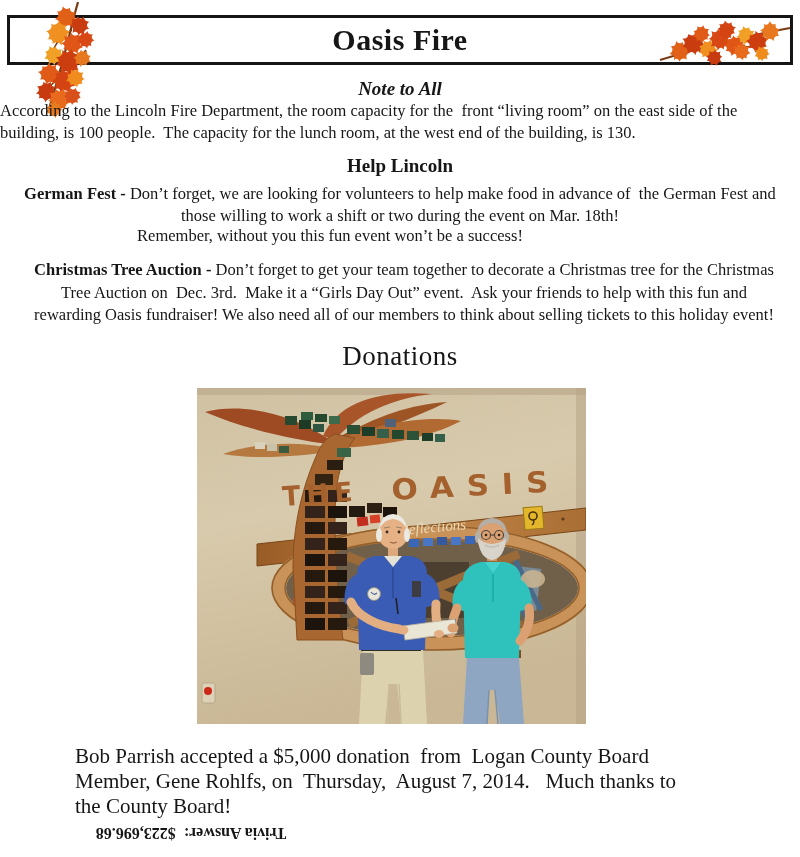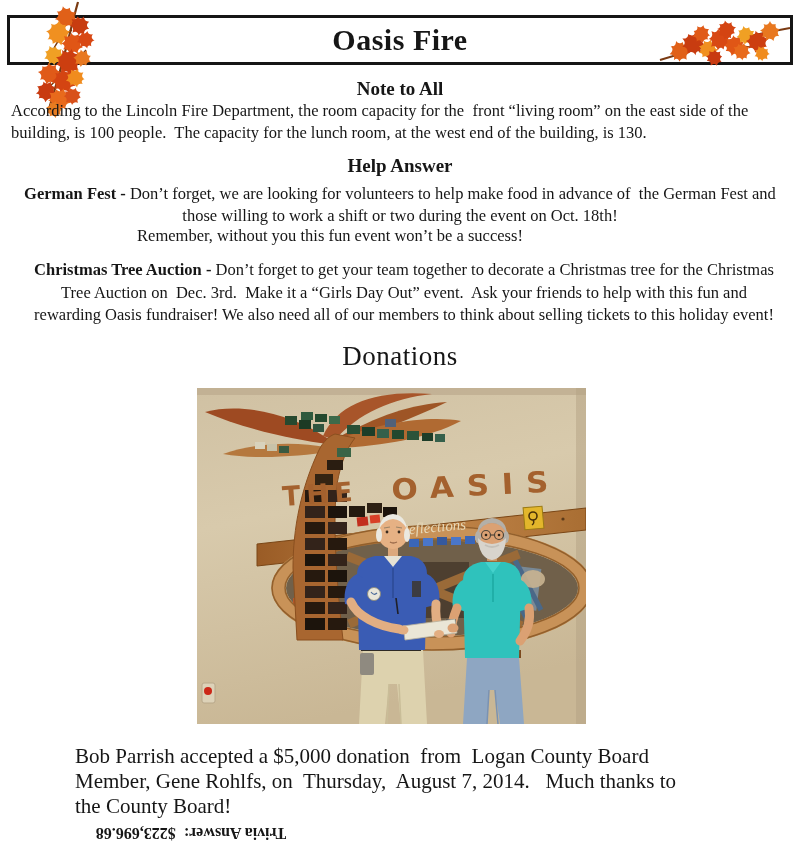--- a/index.html
+++ b/index.html
@@ -18,21 +18,21 @@
   .header-title{
     font-size:30px;font-weight:bold;letter-spacing:.5px;
   }
   .leaves{pointer-events:none;}
   
   .h-small{width:800px;text-align:center;font-size:19px;font-weight:bold;}
   .h-big{width:800px;text-align:center;font-size:27px;font-weight:normal;letter-spacing:.5px;}
   
   .para{font-size:16.5px;line-height:22px;}
   .center{text-align:center;}
-  .note-body{left:11px;top:100px;width:784px;}
+  .note-body{left:0;top:100px;width:784px;}
   .german{left:10px;top:183px;width:780px;}
   .reminder{left:0;top:225px;width:660px;}
   .christmas{left:26px;top:247px;width:756px;line-height:22.5px;margin-top:12px;}
   .bold-inline{font-weight:bold;}
   .caption{left:75px;top:744px;width:612px;font-size:21px;line-height:25px;}
   .trivia{
     left:88px;top:824px;width:206px;text-align:center;
     font-size:16px;font-weight:bold;transform:rotate(180deg);
   }
   .photo-frame{left:197px;top:388px;width:389px;height:336px;}
@@ -83,26 +83,26 @@
     <use href="#leafShape" fill="#cc3e10" transform="translate(108,34) rotate(-50)"></use>
     <use href="#leafShape" fill="#e87820" transform="translate(120,24) rotate(35) scale(0.9)"></use>
     <use href="#leafShape" fill="#e05a18" transform="translate(52,26) rotate(-70) scale(0.8)"></use>
     <use href="#leafShape" fill="#d44412" transform="translate(76,22) rotate(110) scale(0.85)"></use>
     <use href="#leafShape" fill="#e86a1c" transform="translate(92,44) rotate(-25) scale(0.8)"></use>
     <use href="#leafShape" fill="#c83a10" transform="translate(64,50) rotate(80) scale(0.75)"></use>
     <use href="#leafShape" fill="#f08c1e" transform="translate(112,46) rotate(10) scale(0.7)"></use>
   </g>
 </svg>
 
-<div class="abs h-small" style="top:78px;">Note to All</div>
+<div class="abs h-small" style="top:78px;font-style:italic;">Note to All</div>
 <div class="abs para prewrap note-body">According to the Lincoln Fire Department, the room capacity for the  front “living room” on the east side of the building, is 100 people.  The capacity for the lunch room, at the west end of the building, is 130.</div>
 
-<div class="abs h-small" style="top:155px;">Help Answer</div>
-
-<div class="abs para center german"><span class="bold-inline prewrap">German Fest - </span><span class="prewrap">Don’t forget, we are looking for volunteers to help make food in advance of  the German Fest and those willing to work a shift or two during the event on Oct. 18th!</span></div>
+<div class="abs h-small" style="top:155px;">Help Lincoln</div>
+
+<div class="abs para center german"><span class="bold-inline prewrap">German Fest - </span><span class="prewrap">Don’t forget, we are looking for volunteers to help make food in advance of  the German Fest and those willing to work a shift or two during the event on Mar. 18th!</span></div>
 
 <div class="abs para center reminder prewrap">Remember, without you this fun event won’t be a success!</div>
 
 <div class="abs para center christmas"><span class="bold-inline prewrap">Christmas Tree Auction - </span><span class="prewrap">Don’t forget to get your team together to decorate a Christmas tree for the Christmas Tree Auction on  Dec. 3rd.  Make it a “Girls Day Out” event.  Ask your friends to help with this fun and rewarding Oasis fundraiser! We also need all of our members to think about selling tickets to this holiday event!</span></div>
 
 <div class="abs h-big" style="top:341px;">Donations</div>
 
 <div class="abs photo-frame">
 <svg width="389" height="336" viewBox="0 0 389 336">
   <defs>

